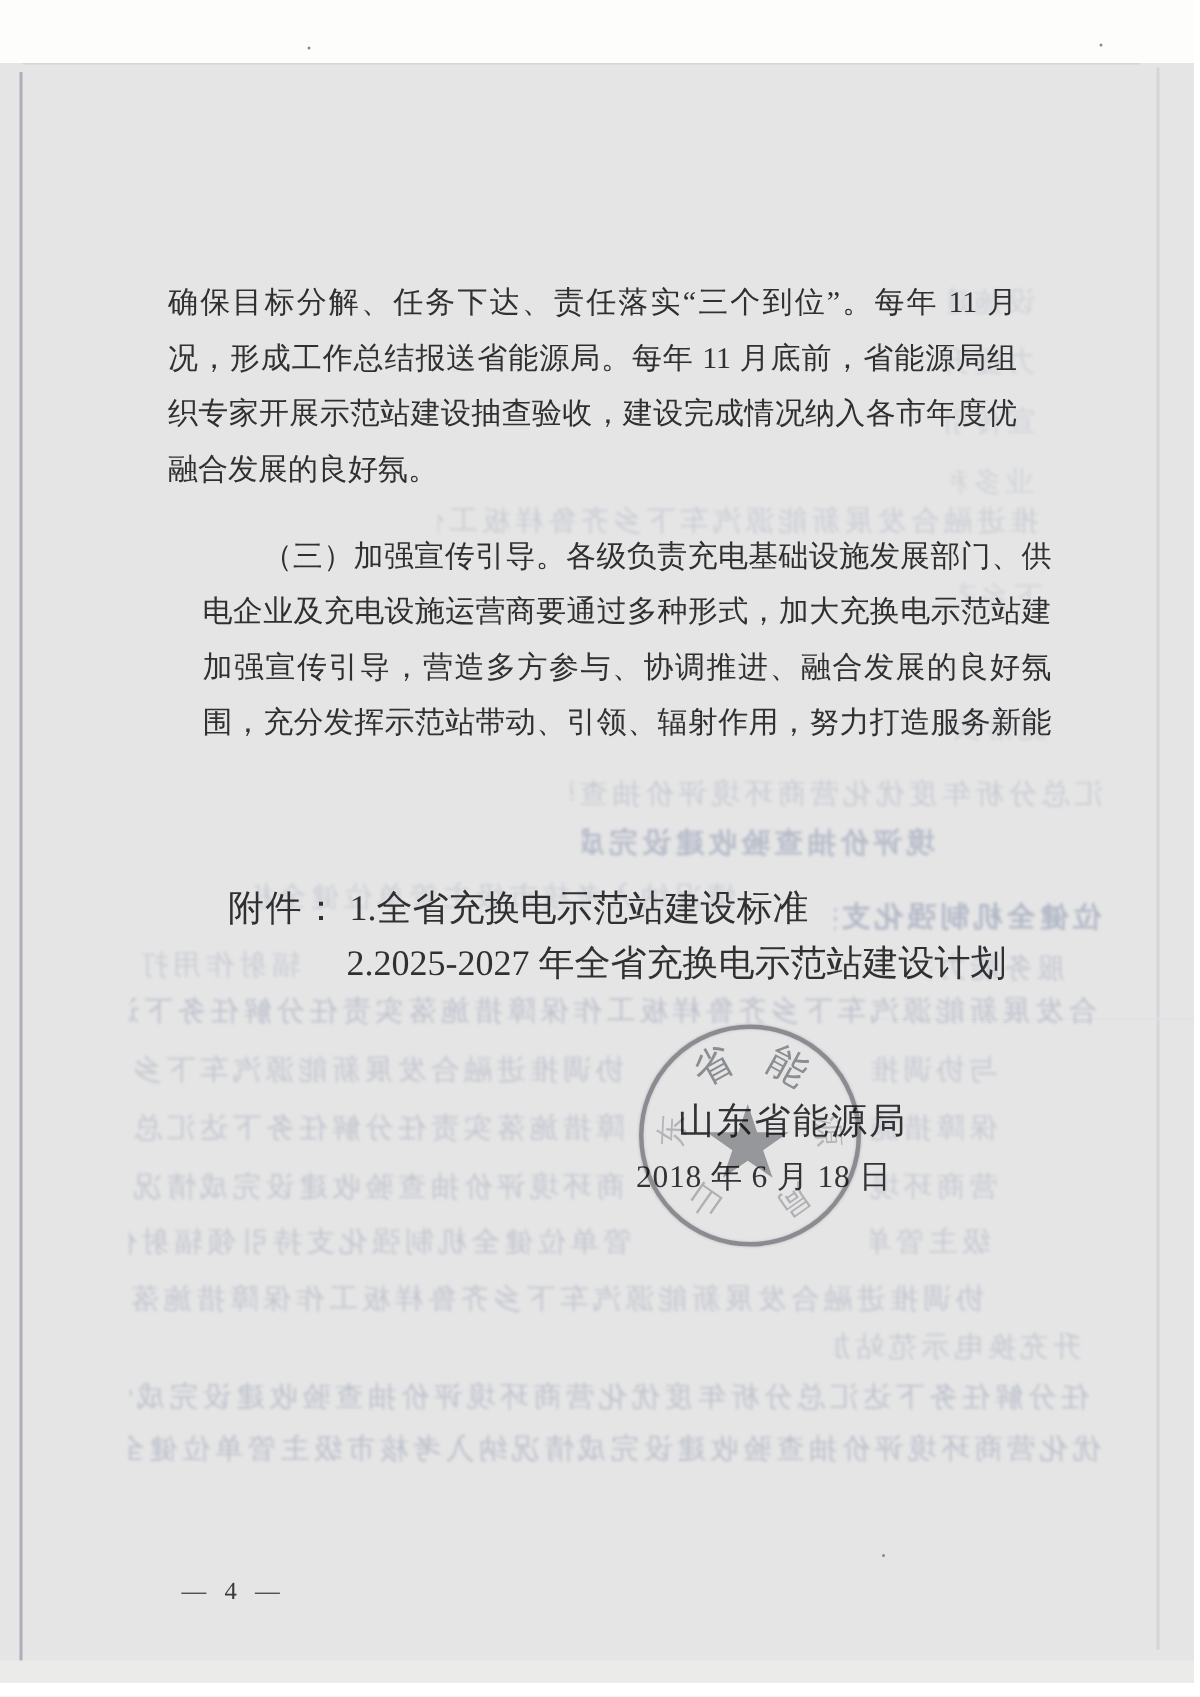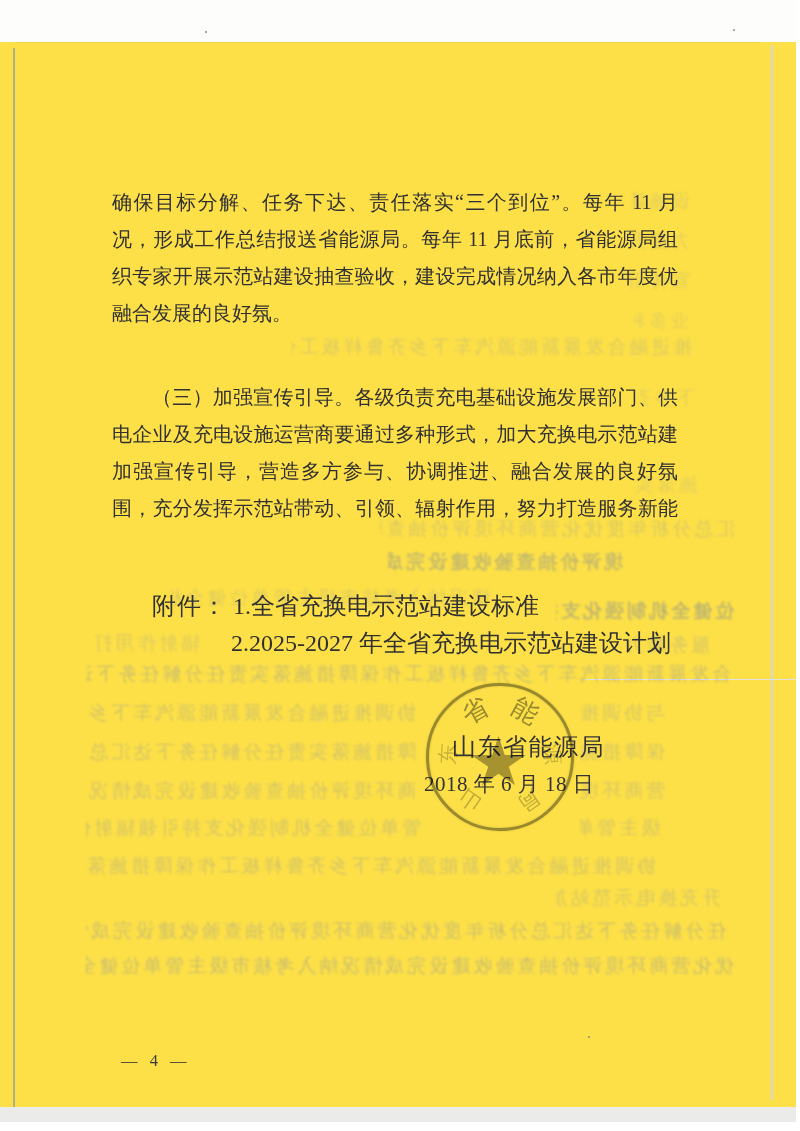--- a/index.html
+++ b/index.html
@@ -1,18 +1,18 @@
 <!DOCTYPE html>
 <html><head>
 <meta charset="utf-8">
 <style>
   html,body{margin:0;padding:0;background:#ffffff;}
   .canvas{
     position:relative;width:800px;height:1131px;overflow:hidden;
-    background:#fde047;
+    background:#e5e5e5;
     font-family:"Liberation Serif","DejaVu Serif",serif;
     color:#303032;
   }
   
   .top-strip{position:absolute;left:0;top:0;width:800px;height:42px;background:#fdfdfc;}
   .top-edge-line{position:absolute;left:15px;top:42px;width:745px;height:1px;background:rgba(90,90,95,.10);}
   .left-edge-line{position:absolute;left:13px;top:48px;width:2px;height:1074px;background:#9298a8;opacity:.7;}
   .right-edge-line{position:absolute;left:771px;top:45px;width:2px;height:1055px;background:#d4d6da;}
   .fold-line{position:absolute;left:585px;top:679px;width:211px;height:1px;background:#e0e1e5;}
   .bottom-band{position:absolute;left:0;top:1107px;width:800px;height:15px;background:#ebebe9;}
@@ -28,21 +28,21 @@
     font-family:"Liberation Serif","DejaVu Serif",serif;
   }
   .bleed-row.bold{font-weight:bold;color:#6f7da0;}
   
   .content{position:absolute;inset:0;z-index:2;}
   .para{position:absolute;left:112px;width:566px;font-size:20px;}
   .pline{height:37px;line-height:37px;text-align:justify;text-align-last:justify;overflow:hidden;}
   .pline.short{text-align-last:left;}
   .pline.indent{text-indent:40px;}
   #para1{top:184px;}
-  #para2{top:379px;}
+  #para2{top:353px;margin-left:23px;}
   .attach{position:absolute;left:152px;top:588px;font-size:24px;}
   .attach .aline{height:37px;line-height:37px;white-space:nowrap;}
   .attach .aline2{margin-left:79px;}
   .attach .alabel{letter-spacing:1px;margin-right:6px;}
   .signature-issuer{position:absolute;left:452px;top:731px;font-size:24px;letter-spacing:1.5px;white-space:nowrap;color:#333336;}
   .signature-date{position:absolute;left:424px;top:770px;font-size:21px;letter-spacing:.5px;white-space:nowrap;color:#333336;}
   .page-number{position:absolute;left:121px;top:1051px;font-size:16.5px;letter-spacing:4px;color:#3a3a3c;white-space:nowrap;}
   
   .seal{position:absolute;left:426px;top:683px;width:148px;height:148px;z-index:3;mix-blend-mode:multiply;}
   .seal-ring{

